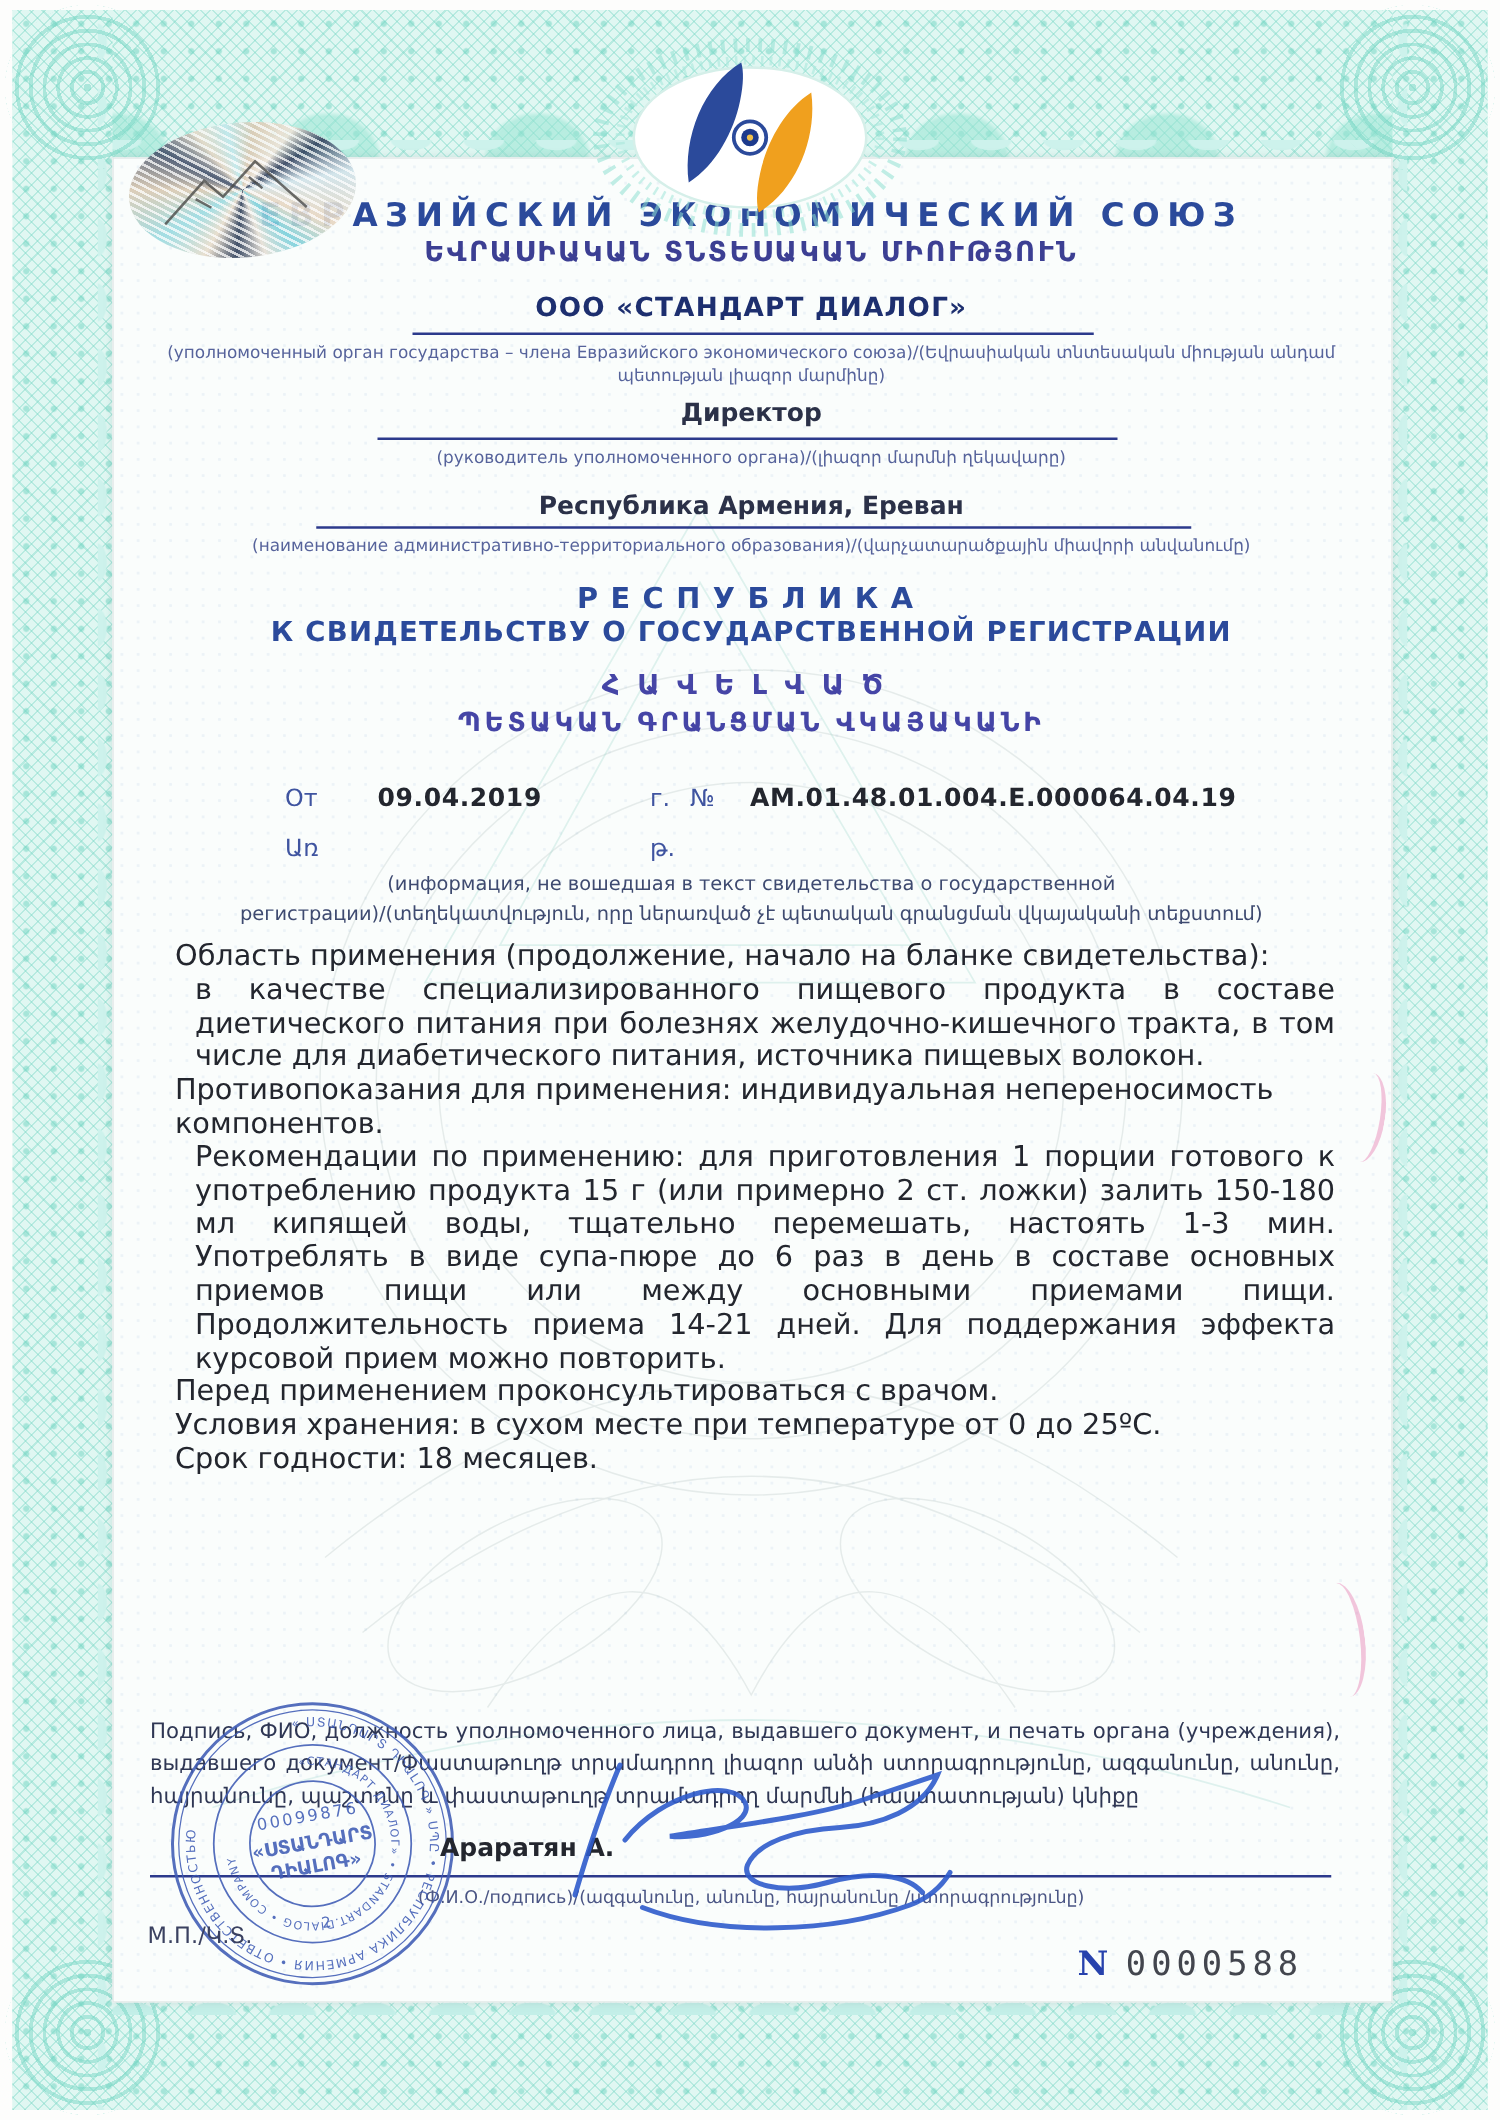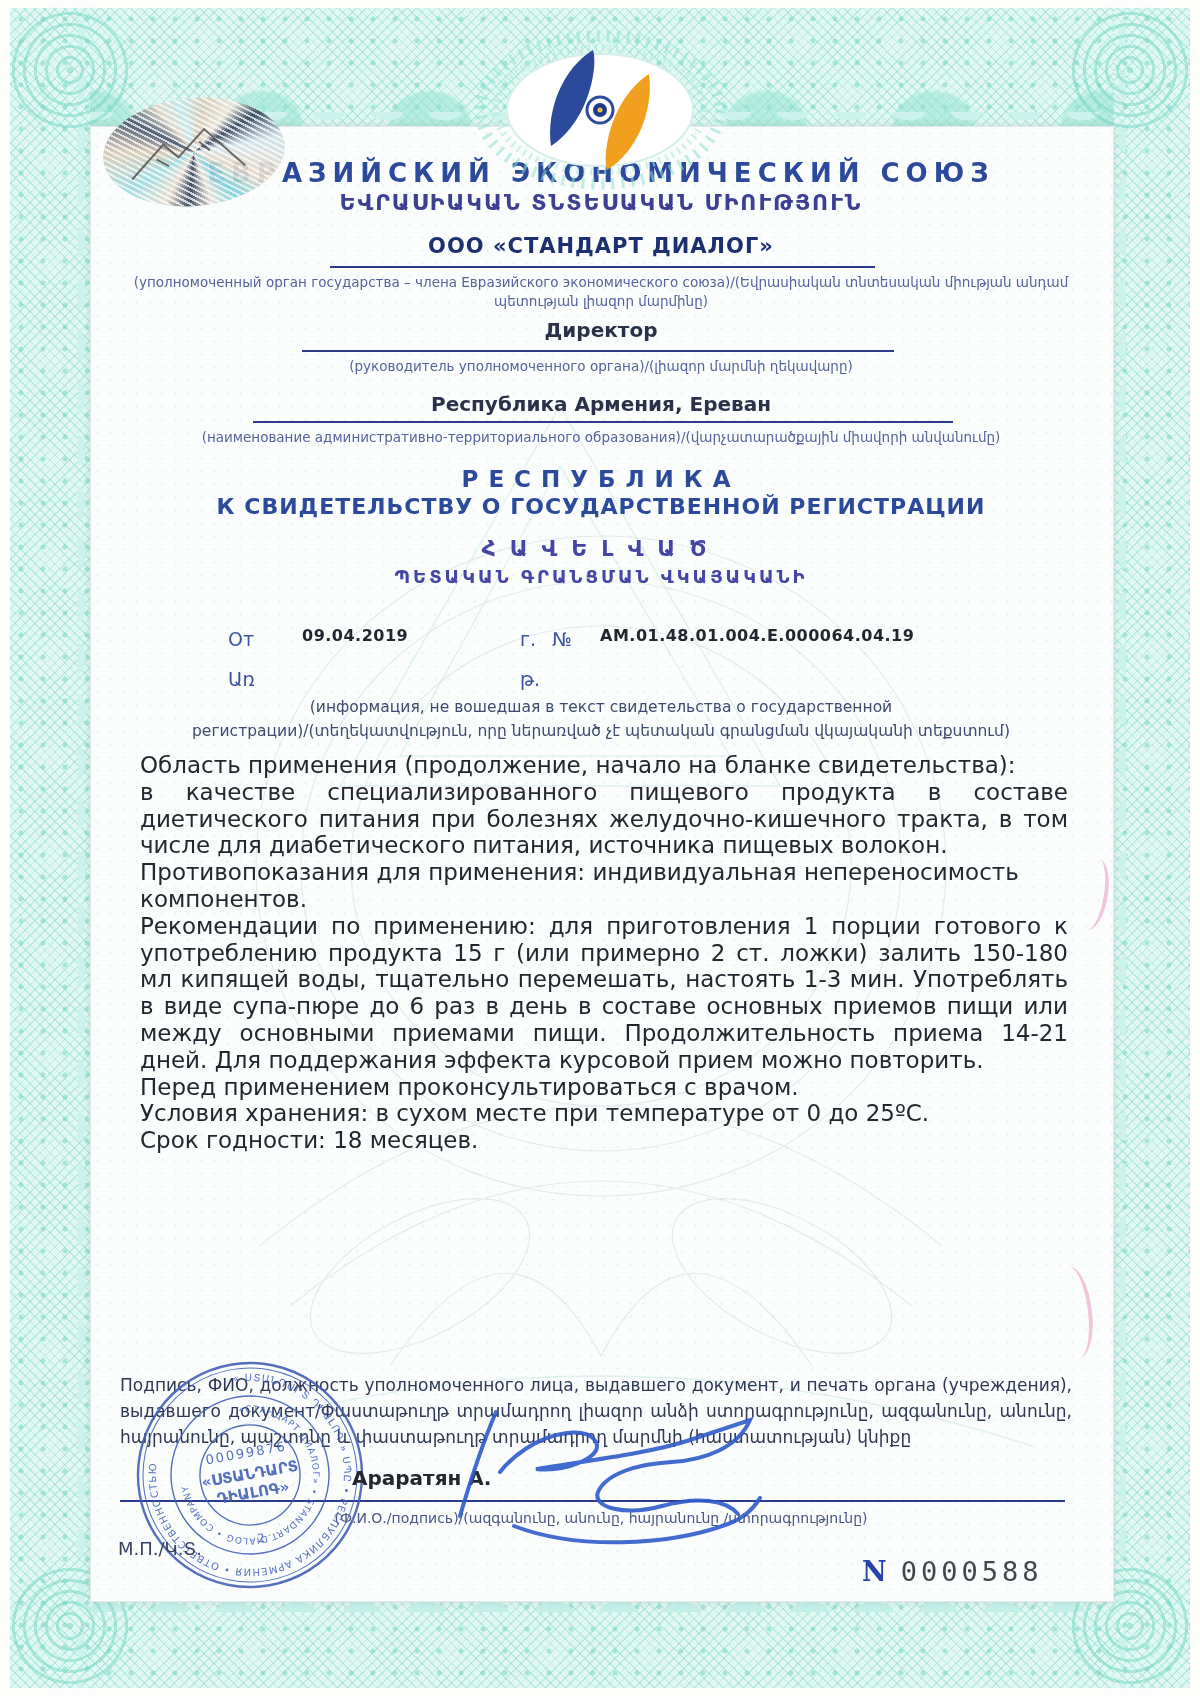--- a/index.html
+++ b/index.html
@@ -44,27 +44,27 @@
   .c{position:absolute;left:90px;width:1022px;text-align:center;z-index:4;}
   .rule{position:absolute;height:2px;background:#2c3a8c;z-index:4;}
   .cap{font-size:13.5px;line-height:19px;color:#56639b;}
   .hdr-ru{font-size:26px;font-weight:bold;letter-spacing:6px;color:#2b4a9b;}
   .hdr-hy{font-size:22px;font-weight:bold;letter-spacing:2px;color:#3c3f93;}
   .authority{font-size:21px;font-weight:bold;letter-spacing:1px;color:#1d2f6f;}
   .fieldval{font-size:20px;font-weight:bold;color:#2b3148;}
   .t-ru1{font-size:23px;font-weight:bold;letter-spacing:10px;color:#2b4a9b;}
   .t-ru2{font-size:22px;font-weight:bold;letter-spacing:1px;color:#2b4a9b;}
   .t-hy1{font-size:22px;font-weight:bold;letter-spacing:14px;color:#4545a6;}
-  .t-hy2{font-size:18px;font-weight:bold;letter-spacing:3px;color:#4545a6;}
+  .t-hy2{font-size:21px;font-weight:bold;letter-spacing:3px;color:#4545a6;}
   .reg-lbl{font-size:19px;color:#3f54a0;text-align:center;}
-  .reg-val{font-size:16px;font-weight:bold;letter-spacing:.5px;color:#23262e;}
+  .reg-val{font-size:20px;font-weight:bold;letter-spacing:.5px;color:#23262e;}
   .note{font-size:15.5px;color:#3e4a70;}
   .body-block{position:absolute;left:140px;top:752px;width:928px;z-index:4;
     font-size:23px;line-height:26.8px;color:#23262e;}
-  .just{text-align:justify;}
+  .just{text-align:justify;margin-left:16px;}
   .footer-cap{position:absolute;left:120px;top:1372px;width:952px;z-index:4;
     font-size:17px;line-height:26px;color:#2f3754;text-align:justify;}
   .signer{position:absolute;left:352px;top:1466px;font-size:20px;font-weight:bold;color:#23262e;z-index:7;}
   .sig-caption{font-size:14px;color:#4a5584;}
   .mp{position:absolute;left:118px;top:1538px;font-size:18px;color:#3a4160;z-index:7;}
   .serial{position:absolute;left:862px;top:1556px;z-index:7;font-size:27px;}
   .serial .n{font-family:"DejaVu Serif",serif;font-weight:bold;color:#2742ad;margin-right:14px;}
   .serial .num{font-family:"DejaVu Sans Mono",monospace;letter-spacing:4px;color:#43464e;}
   
   .holo{position:absolute;left:103px;top:98px;width:182px;height:108px;border-radius:50%;z-index:5;

